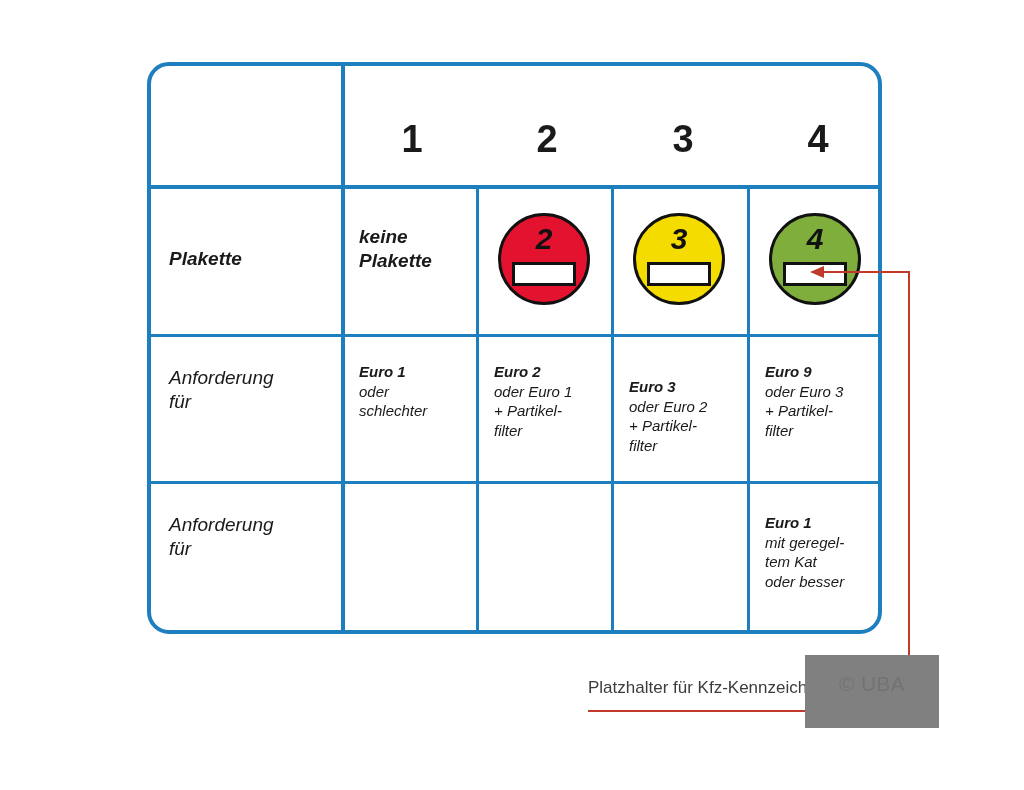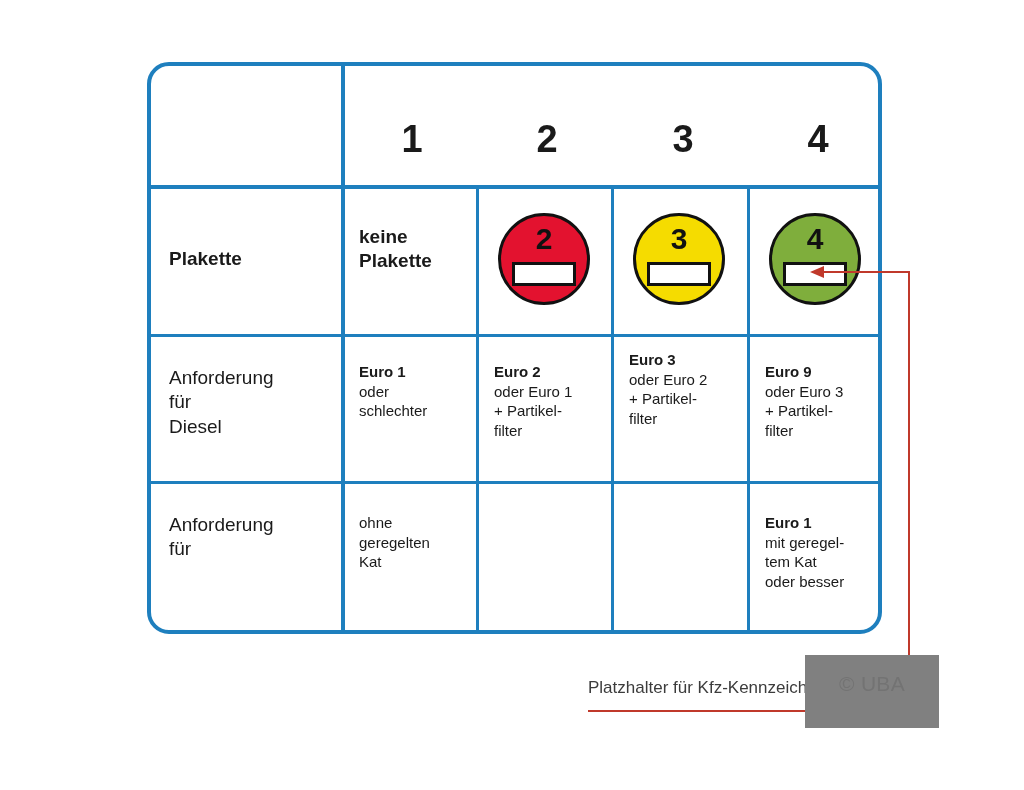--- a/index.html
+++ b/index.html
@@ -46,20 +46,21 @@
     height: 3px;
     background: #1e7fbe;
   }
   .hline.thick { height: 4px; }
 
   
   .cell {
     position: absolute;
     box-sizing: border-box;
     padding: 16px;
+    font-style: italic;
   }
   .cell-inner {
     position: absolute;
     left: 18px;
     right: 10px;
   }
 
   
   #header-title {
     position: absolute;
@@ -232,42 +233,41 @@
     <div class="badge" style="left:22px; top:28px; background:#7fae3c;">
       <div class="bnum">4</div>
       <div class="bbar"></div>
     </div>
   </div>
 
   <div class="cell" style="left:0; top:268px; width:190px; height:147px;">
     <div class="cell-inner rowlabel" style="top:32px;">
       <div>Anforderung</div>
       <div>für</div>
-      <div class="bold">Diesel</div>
     </div>
   </div>
 
   <div class="cell" style="left:190px; top:268px; width:135px; height:147px;">
     <div class="cell-inner bodytext" style="top:28px;">
       <span class="lead">Euro 1</span>
       <span style="white-space:pre-line;">oder
 schlechter</span>
     </div>
   </div>
 
   <div class="cell" style="left:325px; top:268px; width:135px; height:147px;border-radius:22px;">
     <div class="cell-inner bodytext" style="top:28px;">
       <span class="lead">Euro 2</span>
       <span style="white-space:pre-line;">oder Euro 1
 + Partikel-
 filter</span>
     </div>
   </div>
 
-  <div class="cell" style="left:460px; top:256px; width:136px; height:138px;">
+  <div class="cell" style="left:460px; top:283px; width:136px; height:138px;">
     <div class="cell-inner bodytext" style="top:28px;">
       <span class="lead">Euro 3</span>
       <span style="white-space:pre-line;">oder Euro 2
 + Partikel-
 filter</span>
     </div>
   </div>
 
   <div class="cell" style="left:596px; top:268px; width:135px; height:147px;">
     <div class="cell-inner bodytext" style="top:28px;">
@@ -278,28 +278,20 @@
     </div>
   </div>
 
   <div class="cell" style="left:0; top:415px; width:190px; height:153px;">
     <div class="cell-inner rowlabel" style="top:32px;">
       <div>Anforderung</div>
       <div>für</div>
     </div>
   </div>
 
-  <div class="cell" style="left:190px; top:415px; width:135px; height:153px;">
-    <div class="cell-inner bodytext" style="top:32px;">
-      <span class="lead"></span>
-      <span style="white-space:pre-line;">ohne
-geregelten
-Kat</span>
-    </div>
-  </div>
 
   <div class="cell" style="left:325px; top:415px; width:135px; height:153px;">
     <div class="cell-inner bodytext" style="top:32px;">
       <span class="lead"></span>
       <span style="white-space:pre-line;"></span>
     </div>
   </div>
 
   <div class="cell" style="left:460px; top:415px; width:136px; height:153px;">
     <div class="cell-inner bodytext" style="top:32px;">

